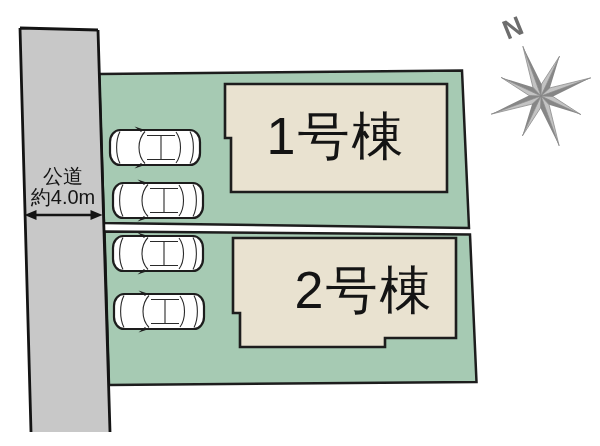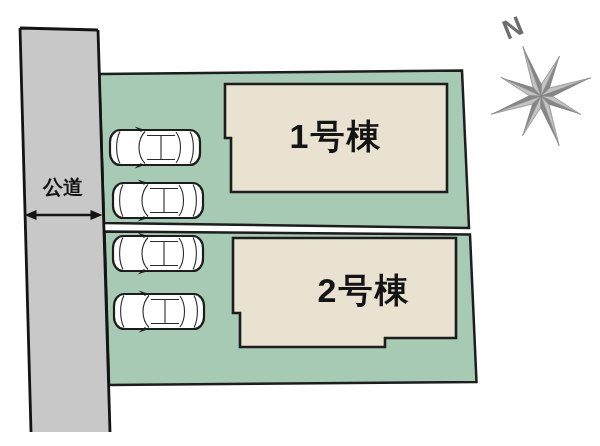--- a/index.html
+++ b/index.html
@@ -2,24 +2,24 @@
 <html><head>
 <meta charset="utf-8">
 <style>
   html,body{margin:0;padding:0;background:#ffffff;}
   .stage{
     position:relative;width:600px;height:446px;background:#ffffff;
     overflow:hidden;font-family:"Liberation Sans",sans-serif;
   }
   .layer{position:absolute;left:0;top:0;}
   .label{position:absolute;transform:translate(-50%,-50%);white-space:nowrap;color:#141414;}
-  .bldg-label{font-size:34px;font-weight:700;letter-spacing:2px;}
+  .bldg-label{font-size:52px;font-weight:400;letter-spacing:2px;}
   .road-label{
     position:absolute;left:63px;top:187px;transform:translate(-50%,-50%);
-    text-align:center;font-size:20px;font-weight:700;color:#141414;line-height:1.05;
+    text-align:center;font-size:20px;font-weight:400;color:#141414;line-height:1.05;
   }
   .north-label{
     position:absolute;left:498px;top:13px;width:30px;text-align:center;
     font-size:27px;font-weight:700;color:#6d6d6d;transform:rotate(-22deg);
   }
 </style>
 </head>
 <body>
 
 <div class="stage">
@@ -72,20 +72,21 @@
                M0,0 L-53,0 L-11.1,4.6 Z M0,0 L-31.1,-31.1 L-11.1,-4.6 Z"></path>
       <path fill="#868686" d="M0,0 L0,-53 L4.6,-11.1 Z M0,0 L31.1,-31.1 L11.1,-4.6 Z
                M0,0 L53,0 L11.1,4.6 Z M0,0 L31.1,31.1 L4.6,11.1 Z
                M0,0 L0,53 L-4.6,11.1 Z M0,0 L-31.1,31.1 L-11.1,4.6 Z
                M0,0 L-53,0 L-11.1,-4.6 Z M0,0 L-31.1,-31.1 L-4.6,-11.1 Z"></path>
     </g>
   </svg>
 
   <div class="road-label">
     <div>公道</div>
+    <div>約4.0m</div>
   </div>
 
   <div class="label bldg-label" style="left:336px;top:137px;">1号棟</div>
 
   <div class="label bldg-label" style="left:364px;top:291px;">2号棟</div>
 
   <div class="north-label">N</div>
 
 </div>
 

